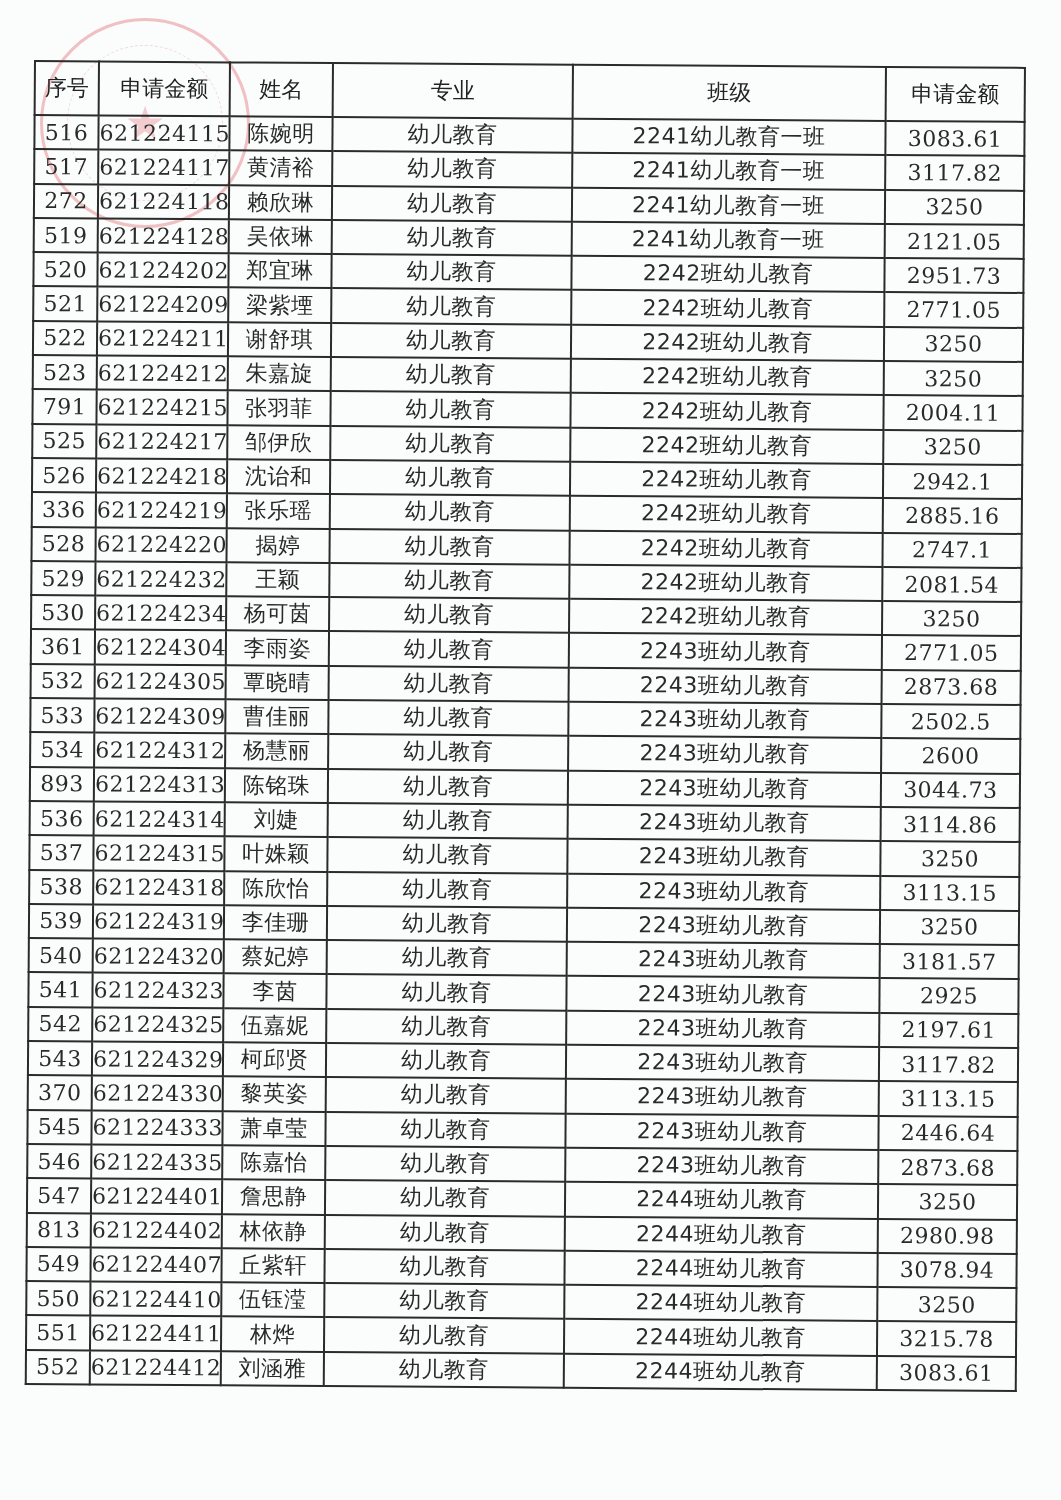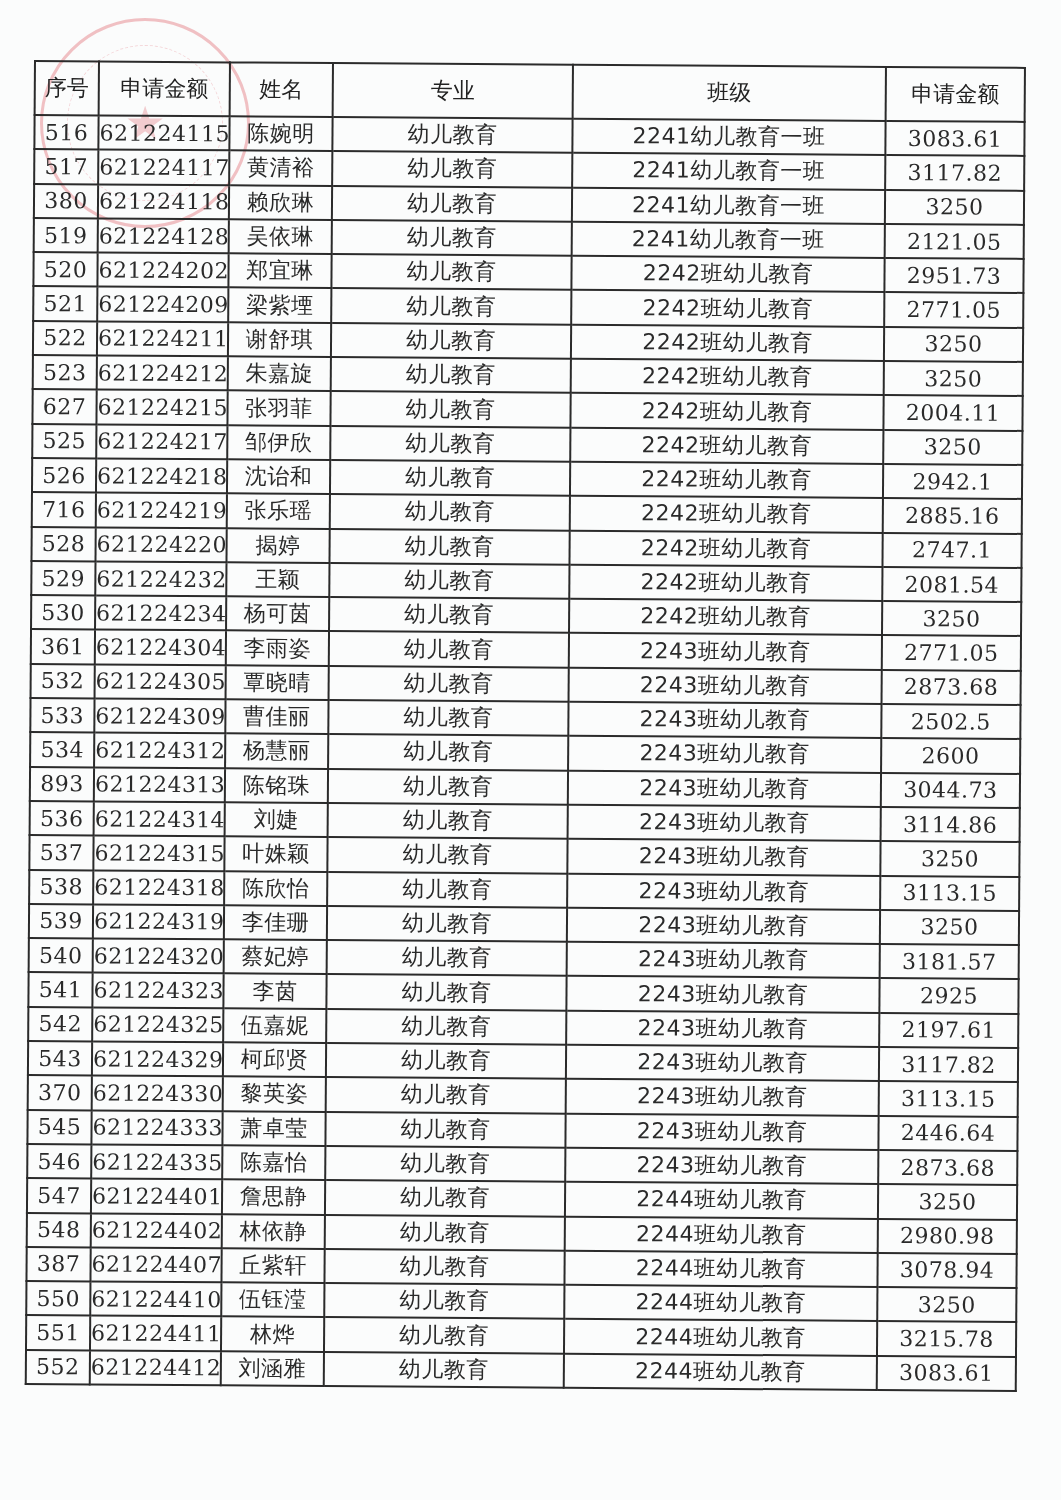--- a/index.html
+++ b/index.html
@@ -103,21 +103,21 @@
         </tr>
         <tr>
           <td class="no">517</td>
           <td class="id">621224117</td>
           <td class="name">黄清裕</td>
           <td class="major">幼儿教育</td>
           <td class="cls">2241幼儿教育一班</td>
           <td class="amt">3117.82</td>
         </tr>
         <tr>
-          <td class="no">380</td>
+          <td class="no">272</td>
           <td class="id">621224118</td>
           <td class="name">赖欣琳</td>
           <td class="major">幼儿教育</td>
           <td class="cls">2241幼儿教育一班</td>
           <td class="amt">3250</td>
         </tr>
         <tr>
           <td class="no">519</td>
           <td class="id">621224128</td>
           <td class="name">吴依琳</td>
@@ -151,21 +151,21 @@
         </tr>
         <tr>
           <td class="no">523</td>
           <td class="id">621224212</td>
           <td class="name">朱嘉旋</td>
           <td class="major">幼儿教育</td>
           <td class="cls">2242班幼儿教育</td>
           <td class="amt">3250</td>
         </tr>
         <tr>
-          <td class="no">627</td>
+          <td class="no">791</td>
           <td class="id">621224215</td>
           <td class="name">张羽菲</td>
           <td class="major">幼儿教育</td>
           <td class="cls">2242班幼儿教育</td>
           <td class="amt">2004.11</td>
         </tr>
         <tr>
           <td class="no">525</td>
           <td class="id">621224217</td>
           <td class="name">邹伊欣</td>
@@ -175,21 +175,21 @@
         </tr>
         <tr>
           <td class="no">526</td>
           <td class="id">621224218</td>
           <td class="name">沈诒和</td>
           <td class="major">幼儿教育</td>
           <td class="cls">2242班幼儿教育</td>
           <td class="amt">2942.1</td>
         </tr>
         <tr>
-          <td class="no">716</td>
+          <td class="no">336</td>
           <td class="id">621224219</td>
           <td class="name">张乐瑶</td>
           <td class="major">幼儿教育</td>
           <td class="cls">2242班幼儿教育</td>
           <td class="amt">2885.16</td>
         </tr>
         <tr>
           <td class="no">528</td>
           <td class="id">621224220</td>
           <td class="name">揭婷</td>
@@ -343,29 +343,29 @@
         </tr>
         <tr>
           <td class="no">547</td>
           <td class="id">621224401</td>
           <td class="name">詹思静</td>
           <td class="major">幼儿教育</td>
           <td class="cls">2244班幼儿教育</td>
           <td class="amt">3250</td>
         </tr>
         <tr>
-          <td class="no">548</td>
+          <td class="no">813</td>
           <td class="id">621224402</td>
           <td class="name">林依静</td>
           <td class="major">幼儿教育</td>
           <td class="cls">2244班幼儿教育</td>
           <td class="amt">2980.98</td>
         </tr>
         <tr>
-          <td class="no">387</td>
+          <td class="no">549</td>
           <td class="id">621224407</td>
           <td class="name">丘紫轩</td>
           <td class="major">幼儿教育</td>
           <td class="cls">2244班幼儿教育</td>
           <td class="amt">3078.94</td>
         </tr>
         <tr>
           <td class="no">550</td>
           <td class="id">621224410</td>
           <td class="name">伍钰滢</td>

